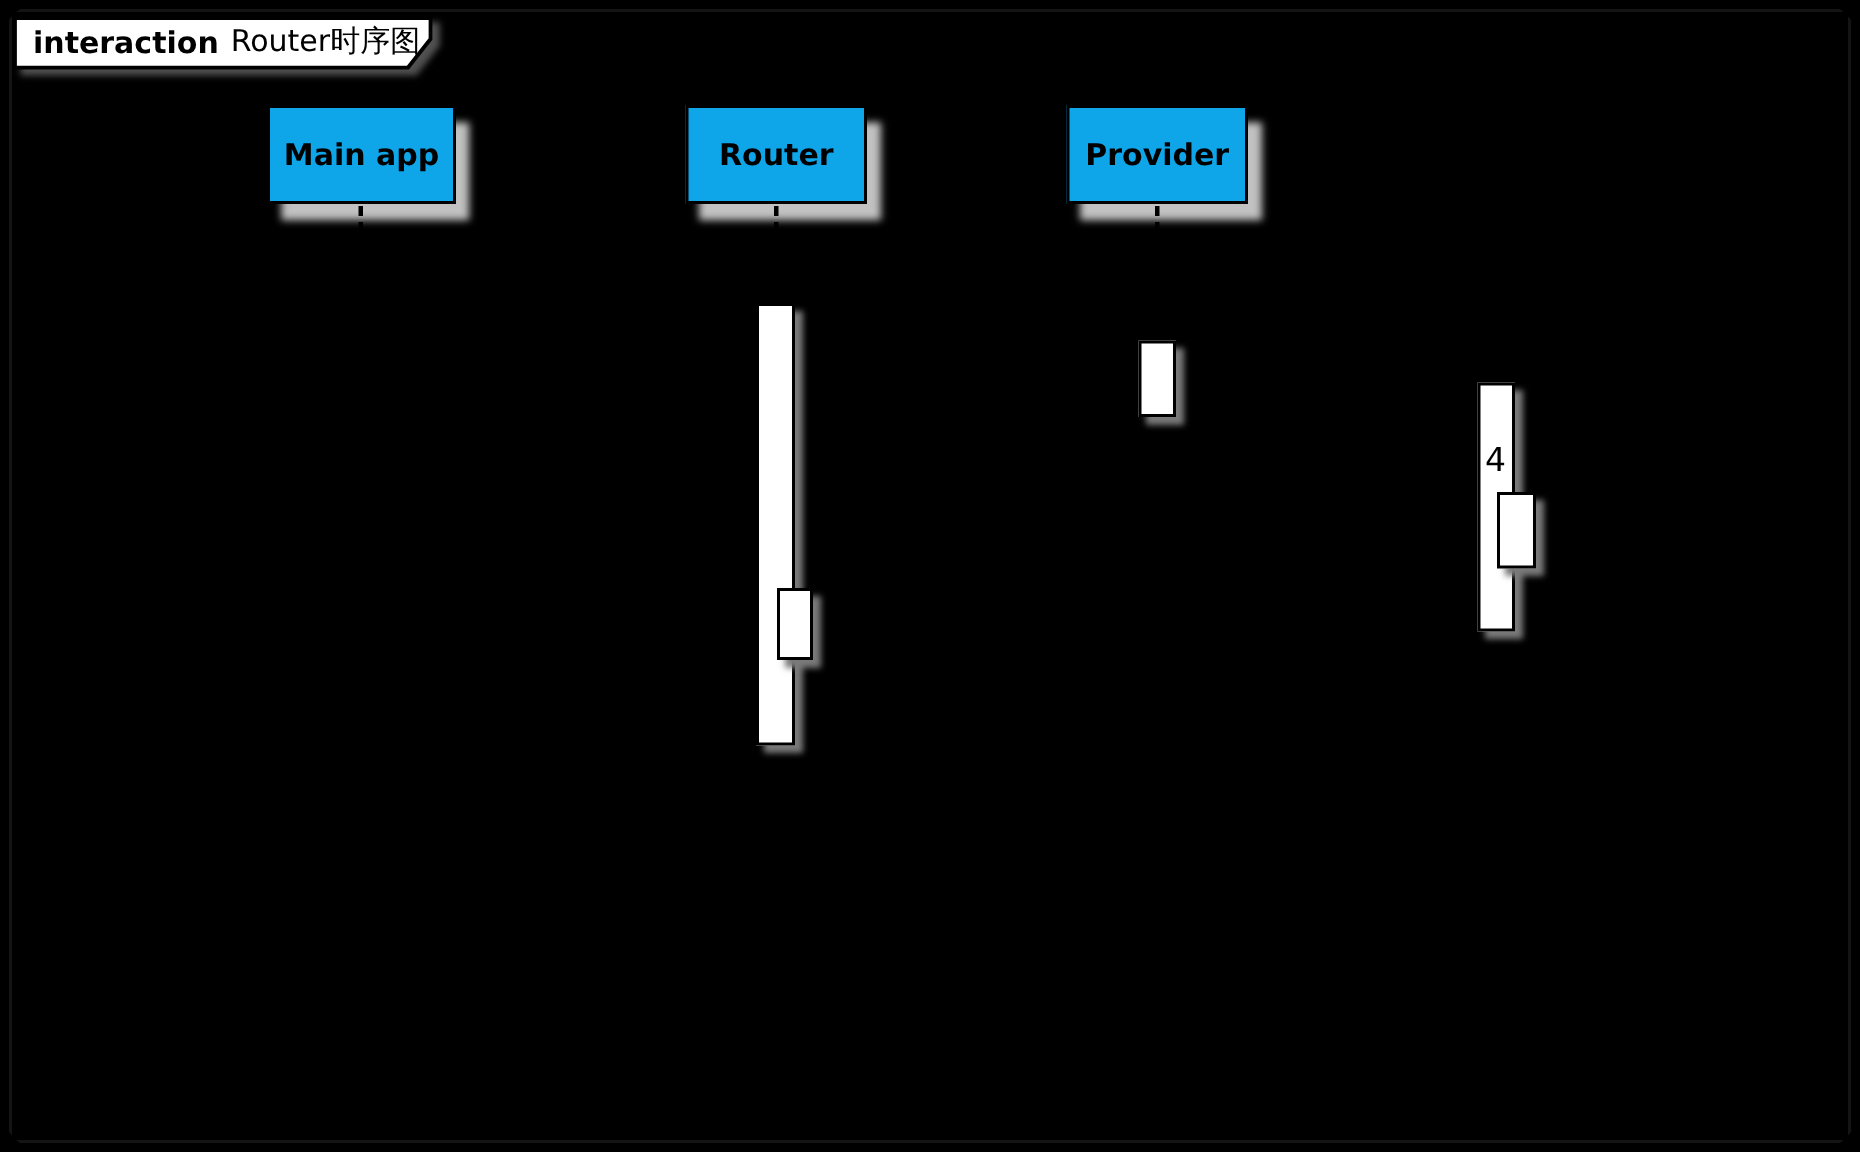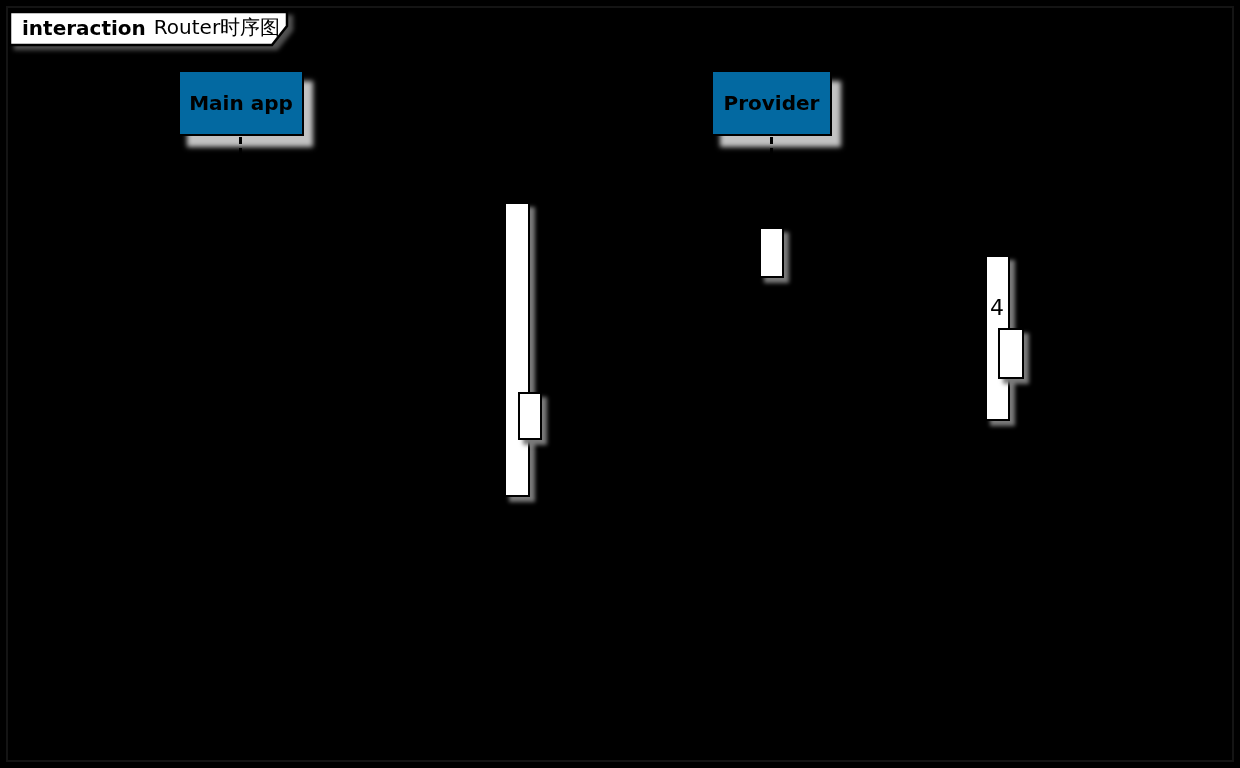--- a/index.html
+++ b/index.html
@@ -3,20 +3,21 @@
 <meta charset="utf-8">
 <style>
   html, body { margin: 0; padding: 0; background: #000; }
   #canvas {
     position: relative;
     width: 1240px;
     height: 768px;
     background: #000000;
     overflow: hidden;
     font-family: "DejaVu Sans", "Liberation Sans", sans-serif;
+    border-radius: 32px;
   }
 
   
   .diagram-frame {
     position: absolute;
     left: 6px; top: 6px;
     width: 1224px; height: 752px;
     border: 2px solid #141414;
     z-index: 0;
   }
@@ -38,21 +39,21 @@
     font-size: 20px;
     white-space: nowrap;
   }
   .frame-title-text .kw { font-weight: bold; margin-right: 8px; }
 
   
   .participant {
     position: absolute;
     top: 70px;
     height: 66px;
-    background: #0369a1;
+    background: #0ea5e9;
     border: 2px solid #000000;
     box-sizing: border-box;
     box-shadow: 9px 11px 5px #c2c2c2;
     display: flex;
     align-items: center;
     justify-content: center;
     z-index: 1;
     color: #000;
     font-weight: bold;
     font-size: 20px;
@@ -116,20 +117,23 @@
     <polygon points="4,4 281,4 281,18 266,37 4,37" fill="#ffffff" stroke="#000000" stroke-width="2.5" style="filter: drop-shadow(5px 4px 2px #505050);"></polygon>
   </svg>
   <div class="frame-title-text">
     <span class="kw">interaction</span>
     <span class="nm">Router时序图</span>
   </div>
 
   <div class="participant p-mainapp">
     <span>Main app</span>
   </div>
+  <div class="participant p-router">
+    <span>Router</span>
+  </div>
   <div class="participant p-provider">
     <span>Provider</span>
   </div>
 
   <div class="lifeline ll-mainapp"></div>
   <div class="lifeline ll-router"></div>
   <div class="lifeline ll-provider"></div>
   <div class="lifeline ll-action"></div>
 
   <div class="activation act-router-main"></div>

